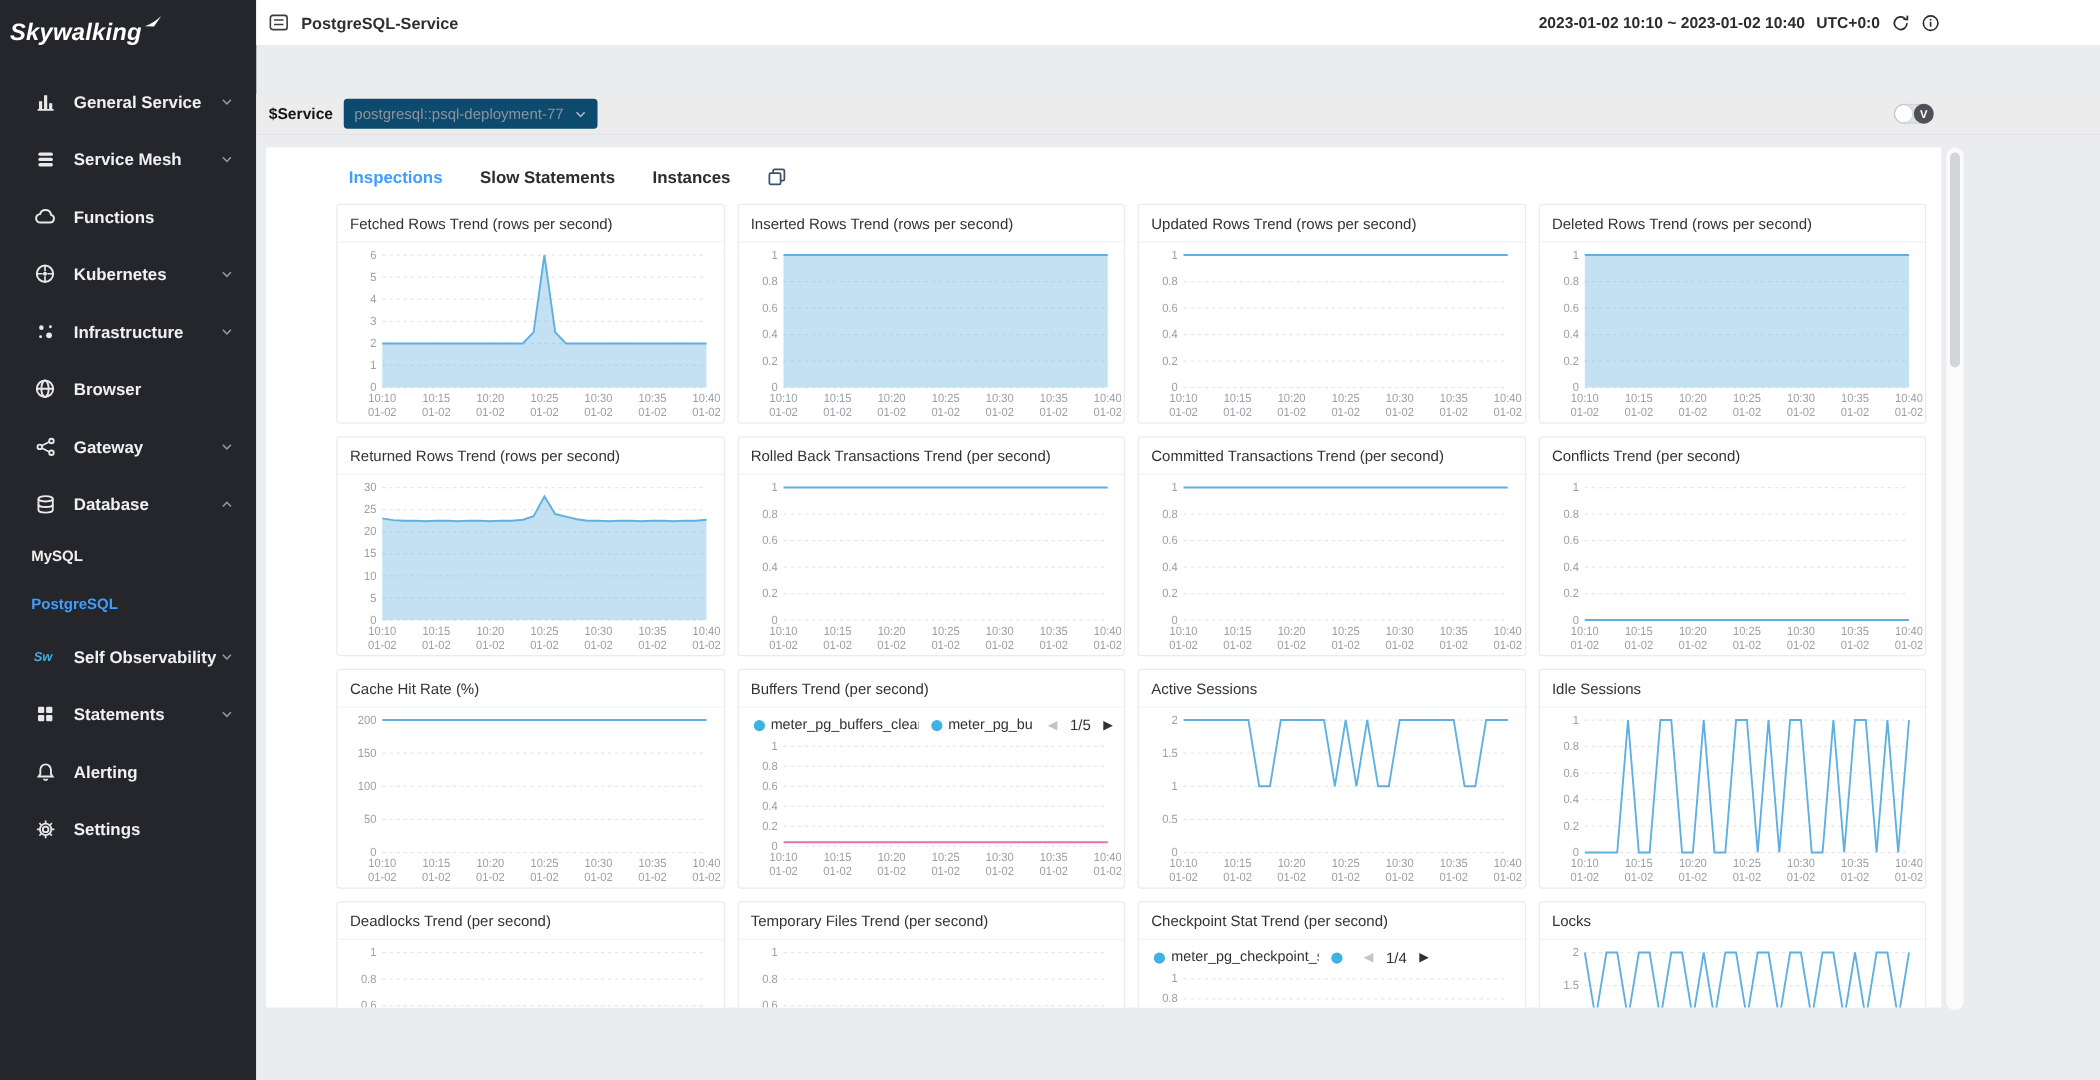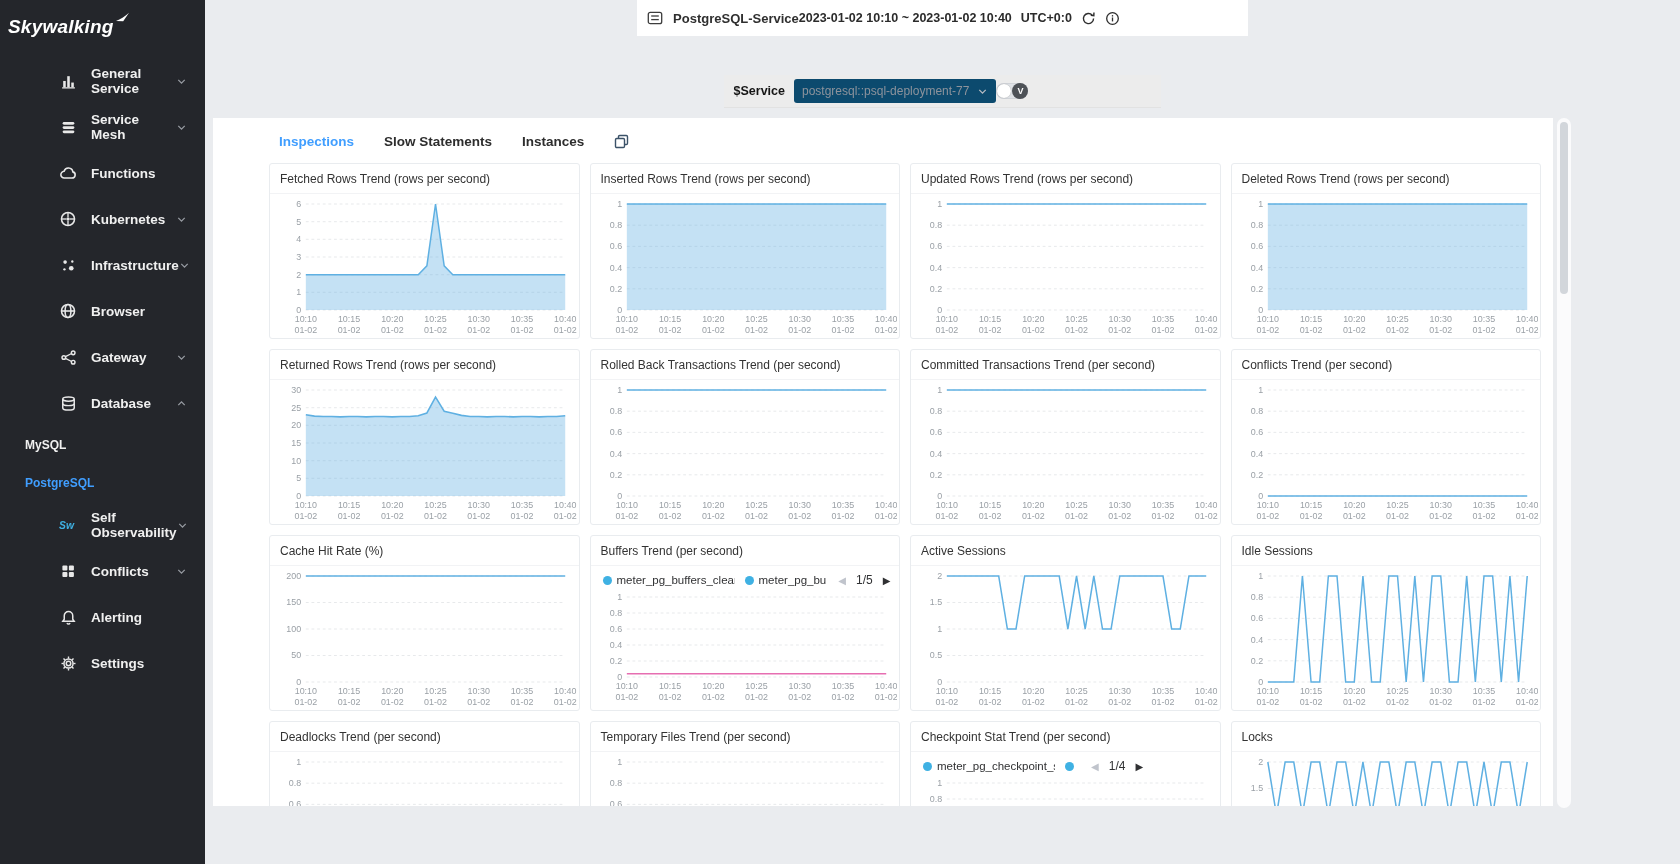--- a/index.html
+++ b/index.html
@@ -9,29 +9,29 @@
     font-family:"Liberation Sans", sans-serif;
     background:#eaecef; color:#333;
   }
   .app { display:flex; width:100%; height:100%; }
 
   
   .sidebar { width:205px; flex-shrink:0; background:#24262b; color:#f2f2f2; overflow:hidden; }
   .logo { height:58px; display:flex; align-items:flex-start; padding:16px 0 0 8px; color:#fff; }
   .logo-text { font-size:19px; font-weight:700; font-style:italic; letter-spacing:.2px; }
   .side-item { height:46px; display:flex; align-items:center; padding:0 18px 0 27px;
-               font-size:13.5px; font-weight:600; color:#f0f0f0; cursor:pointer;margin-left:32px; }
+               font-size:13.5px; font-weight:600; color:#f0f0f0; cursor:pointer; }
   .side-item .icon { width:18px; height:18px; margin-right:14px; display:flex; align-items:center; justify-content:center; flex-shrink:0; }
   .chev { margin-left:auto; display:flex; opacity:.8; }
   .sub-item { height:38px; display:flex; align-items:center; padding-left:25px;
               font-size:12px; font-weight:700; color:#f0f0f0; cursor:pointer; }
   .sub-item.active { color:#409eff; }
 
   
-  .content { flex:1; min-width:0; display:flex; flex-direction:column; position:relative;align-items:center; }
+  .content { flex:1; min-width:0; display:flex; flex-direction:column; position:relative; }
 
   .topbar { height:36px; background:#fff; display:flex; align-items:center; padding:0 128px 0 10px; flex-shrink:0; }
   .menu-toggle { display:flex; margin-right:10px; cursor:pointer; }
   .page-title { font-size:13px; font-weight:700; color:#2f2f2f; }
   .topbar-right { margin-left:auto; display:flex; align-items:center; gap:9px;
                   font-size:12.5px; font-weight:700; color:#2b2b2b; }
   .topbar-right .hicon { display:flex; cursor:pointer; }
 
   .service-bar { height:33px; background:#ececec; border-bottom:1px solid #e2e2e2;
                  display:flex; align-items:center; padding:0 133px 0 10px; flex-shrink:0;margin-top:39px; }
@@ -219,21 +219,21 @@
         </div>
         <div class="side-item">
           <span class="icon">
             <svg width="16" height="16" viewBox="0 0 16 16">
               <rect x="2.4" y="2.4" width="5" height="5" rx="1" fill="#e8e8e8"></rect>
               <rect x="8.9" y="2.4" width="5" height="5" rx="1" fill="#e8e8e8"></rect>
               <rect x="2.4" y="8.9" width="5" height="5" rx="1" fill="#e8e8e8"></rect>
               <rect x="8.9" y="8.9" width="5" height="5" rx="1" fill="#e8e8e8"></rect>
             </svg>
           </span>
-          <span>Conflicts</span>
+          <span>Statements</span>
           <span class="chev">
             <svg width="11" height="11" viewBox="0 0 12 12">
               <path d="M2.5 4.2 6 7.8 9.5 4.2" fill="none" stroke="#b4b8bf" stroke-width="1.4"></path>
             </svg>
           </span>
         </div>
         <div class="side-item">
           <span class="icon">
             <svg width="17" height="17" viewBox="0 0 16 16">
               <path d="M8 2.4a4 4 0 0 1 4 4v3.3l1.3 1.8H2.7L4 9.7V6.4a4 4 0 0 1 4-4z" fill="none" stroke="#e8e8e8" stroke-width="1.4"></path>

